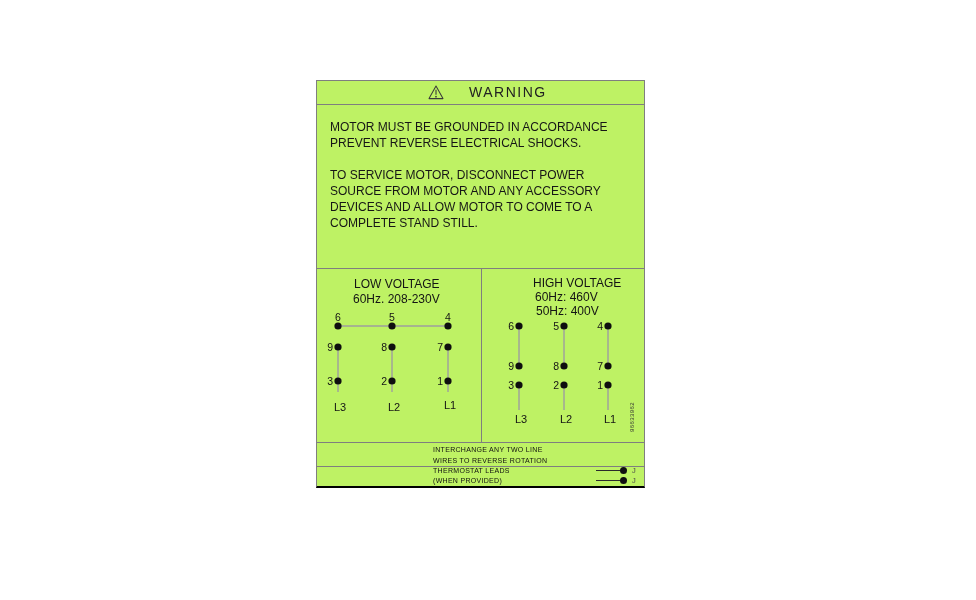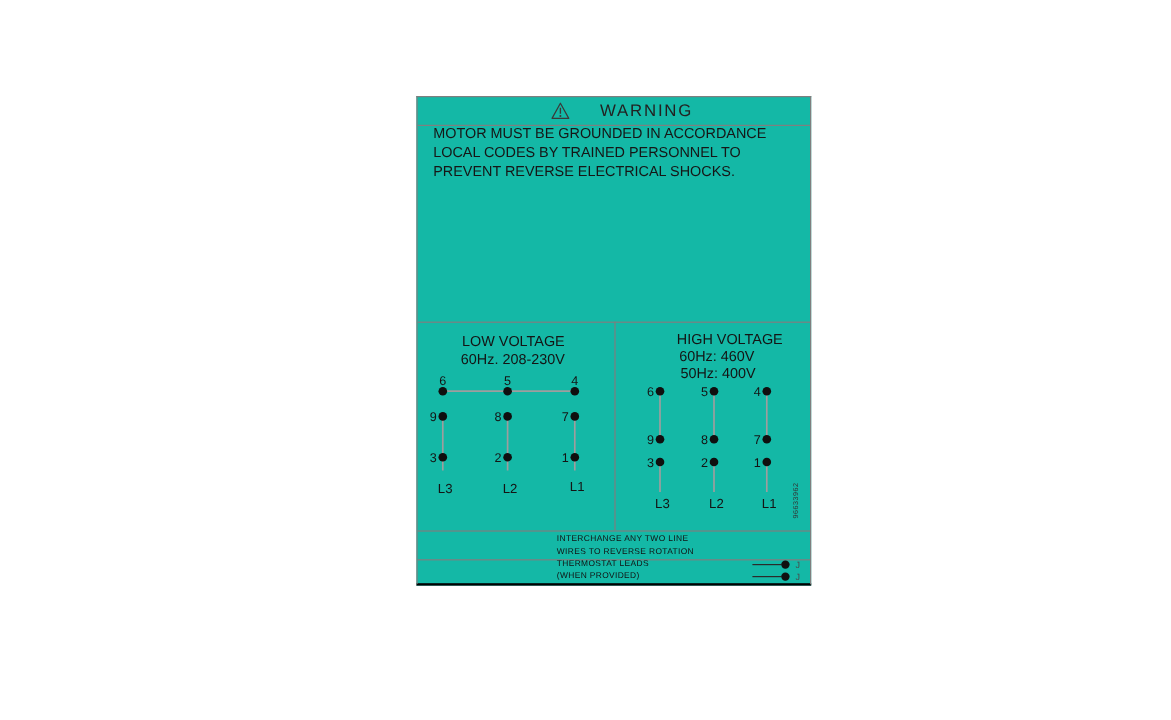--- a/index.html
+++ b/index.html
@@ -2,36 +2,36 @@
 <html><head>
 <meta charset="utf-8">
 <style>
   html,body{margin:0;padding:0;}
   body{
     width:976px;height:600px;background:#ffffff;position:relative;overflow:hidden;
     font-family:"Liberation Sans",sans-serif;color:#1a1a1a;
   }
   .label-box{
     position:absolute;left:316px;top:80px;width:327px;height:405px;
-    border:1px solid #7f7f7f;border-bottom:2px solid #000;background:#14b8a6;margin-left:31px;
+    border:1px solid #7f7f7f;border-bottom:2px solid #000;background:#bef264;
   }
   .rule{position:absolute;left:0;width:327px;height:1px;background:#7f7f7f;}
   .rule-header{top:23px;}
   .rule-diagrams-top{top:187px;}
   .rule-rowa-top{top:361px;}
   .rule-rowb-top{top:385px;}
   .v-divider{position:absolute;left:164px;top:187px;width:1px;height:174px;background:#7f7f7f;}
 
   .header{position:absolute;left:0;top:0;width:327px;height:23px;}
   .tri{position:absolute;left:110px;top:3px;width:18px;height:17px;}
   .header-title{
     position:absolute;left:152px;top:3px;font-size:14px;letter-spacing:1.5px;color:#222;
   }
 
-  .text-area{position:absolute;left:13px;top:22px;width:300px;}
+  .text-area{position:absolute;left:13px;top:38px;width:300px;}
   .para div{font-size:12px;line-height:16px;height:16px;white-space:nowrap;color:#161616;}
   .para.p2{margin-top:16px;}
 
   .diagram-svg{position:absolute;top:188px;}
   .svg-low{left:0;}
   .svg-high{left:165px;}
   svg text{fill:#141414;}
   .t-title{font-size:12px;}
   .t-num{font-size:10.5px;}
   .t-line{font-size:11px;}
@@ -64,22 +64,27 @@
       <line x1="10" y1="6.8" x2="10" y2="12.6" stroke="#3a3a3a" stroke-width="1.3"></line>
       <circle cx="10" cy="14.9" r="1" fill="#3a3a3a"></circle>
     </svg>
     <span class="header-title">WARNING</span>
   </div>
   <div class="rule rule-header"></div>
 
   <div class="text-area">
     <div class="para">
       <div>MOTOR MUST BE GROUNDED IN ACCORDANCE</div>
-      <div>LOCAL CODES BY TRAINED PERSONNEL TO</div>
       <div>PREVENT REVERSE ELECTRICAL SHOCKS.</div>
+    </div>
+    <div class="para p2">
+      <div>TO SERVICE MOTOR, DISCONNECT POWER</div>
+      <div>SOURCE FROM MOTOR AND ANY ACCESSORY</div>
+      <div>DEVICES AND ALLOW MOTOR TO COME TO A</div>
+      <div>COMPLETE STAND STILL.</div>
     </div>
   </div>
   <div class="rule rule-diagrams-top"></div>
   <div class="v-divider"></div>
 
   <svg class="diagram-svg svg-low" width="164" height="173" viewBox="0 0 164 173">
     <text class="t-title" x="37" y="19">LOW VOLTAGE</text>
     <text class="t-title" x="36" y="34">60Hz. 208-230V</text>
 
     <line x1="21" y1="57" x2="131" y2="57" stroke="#9e9e9e" stroke-width="1.4"></line>

